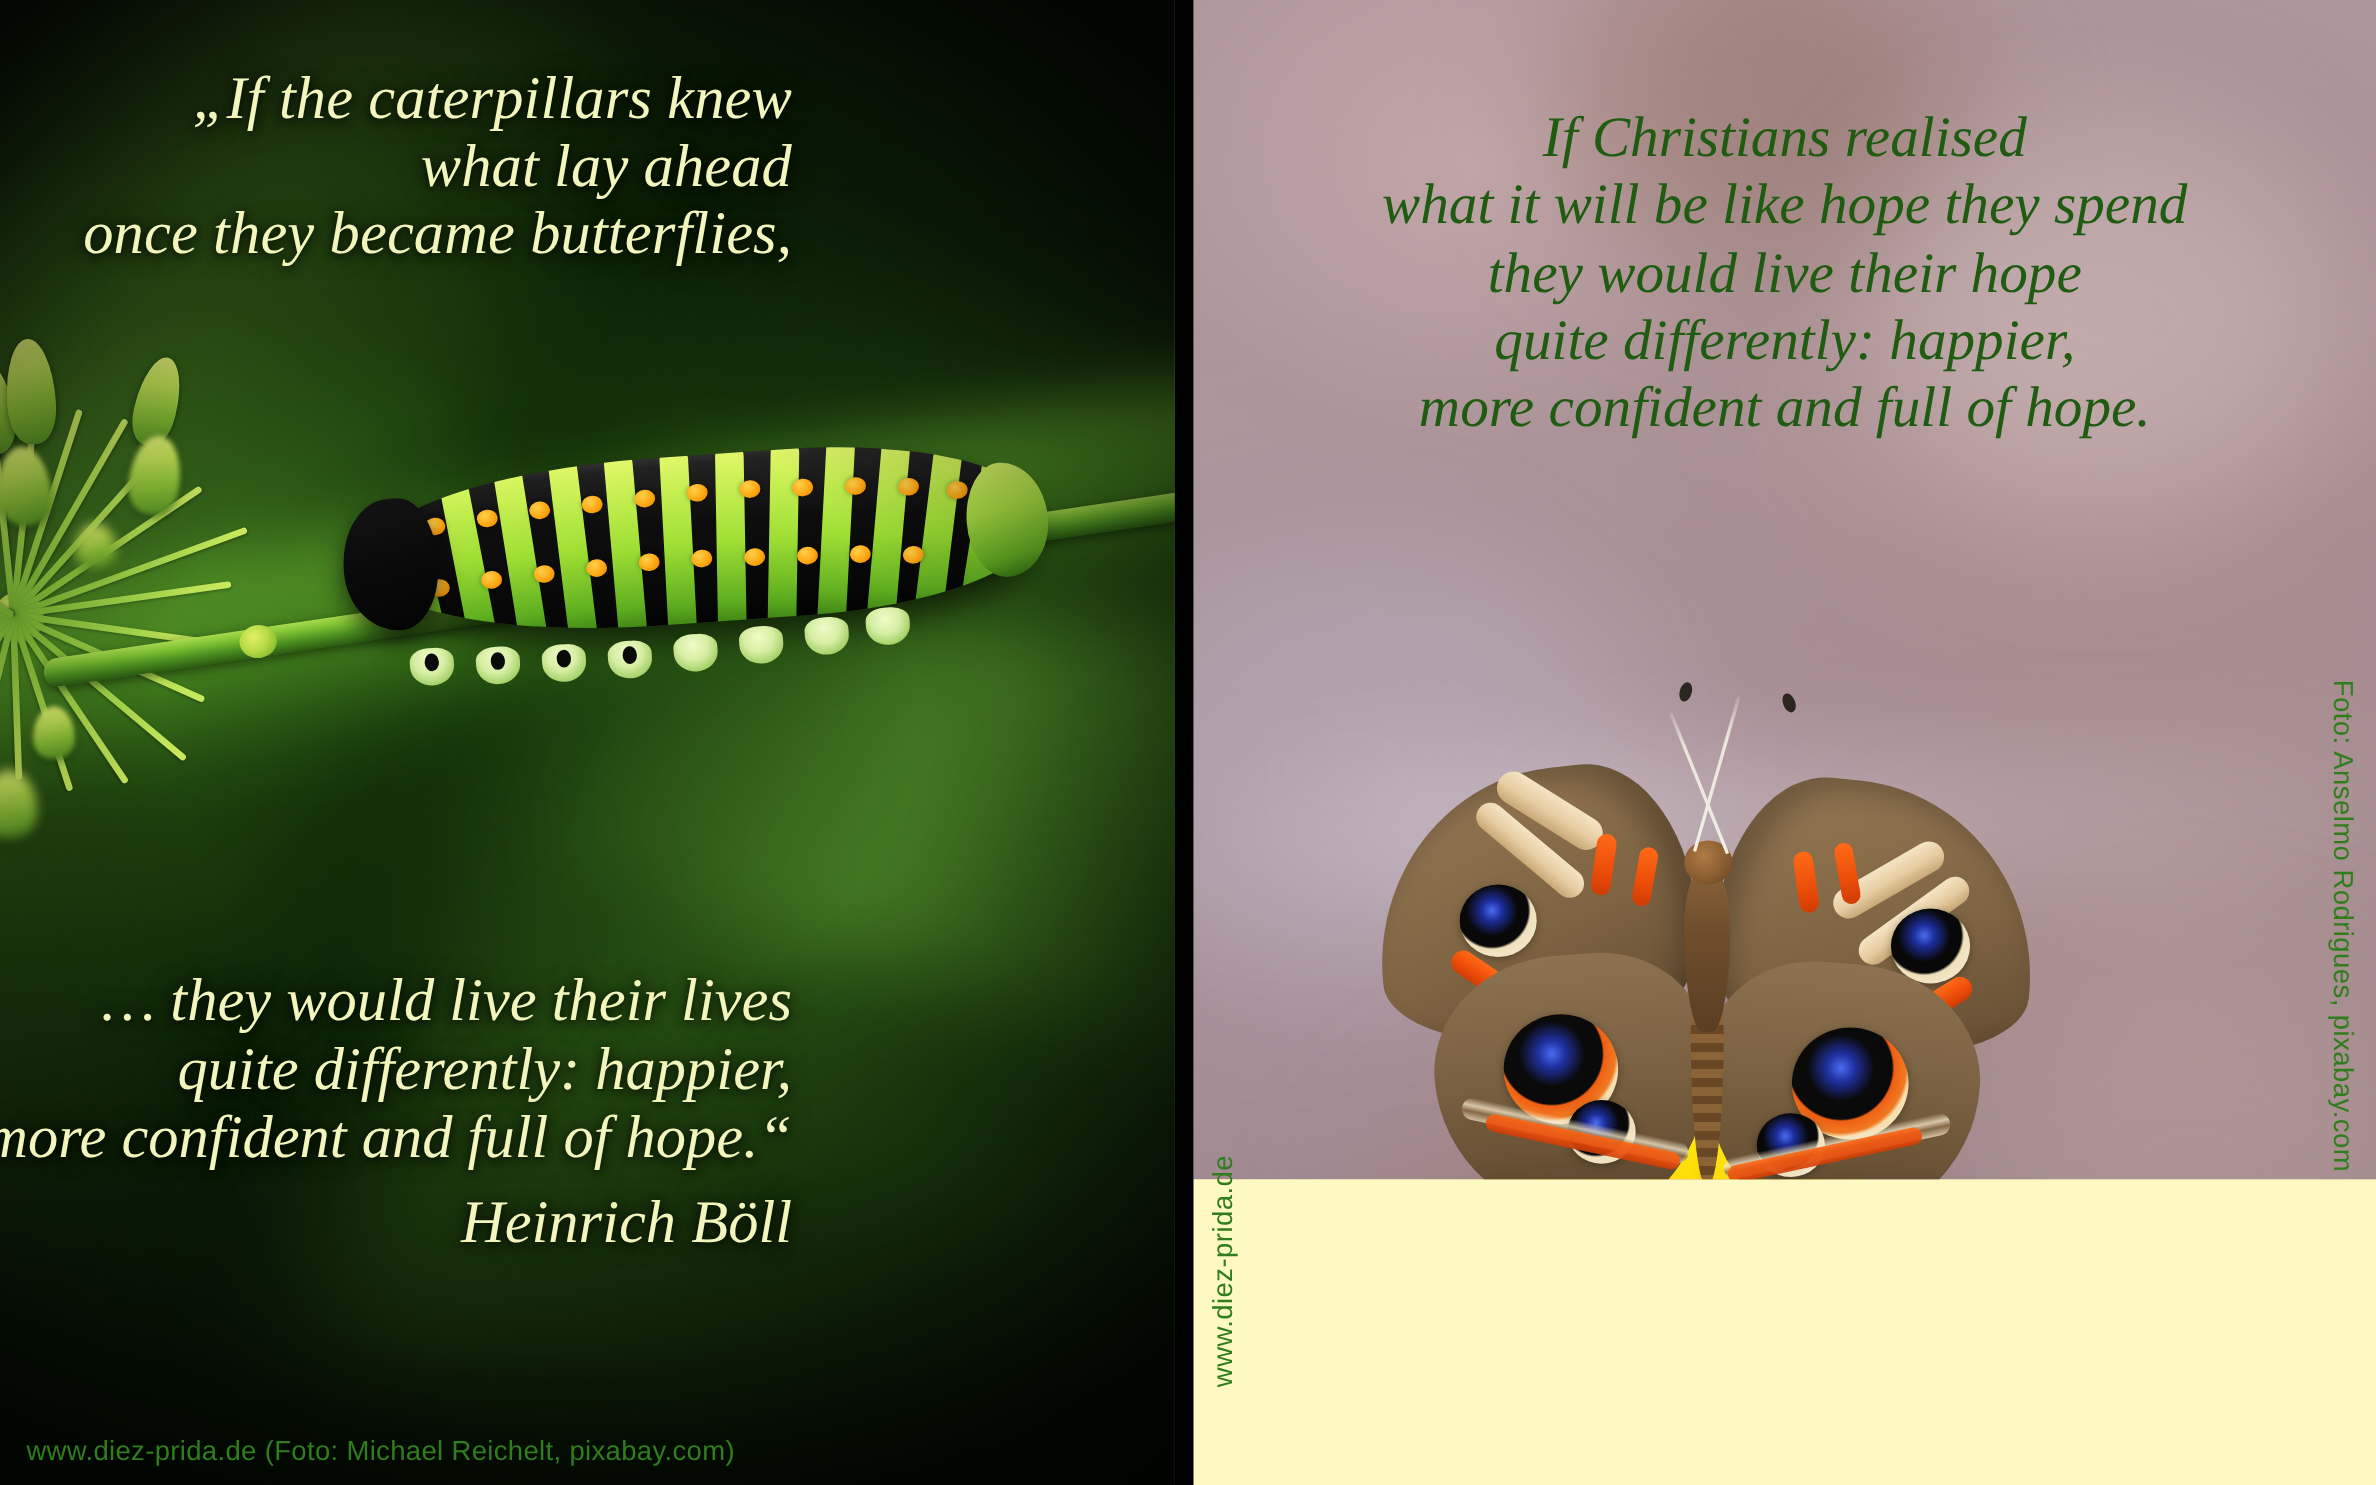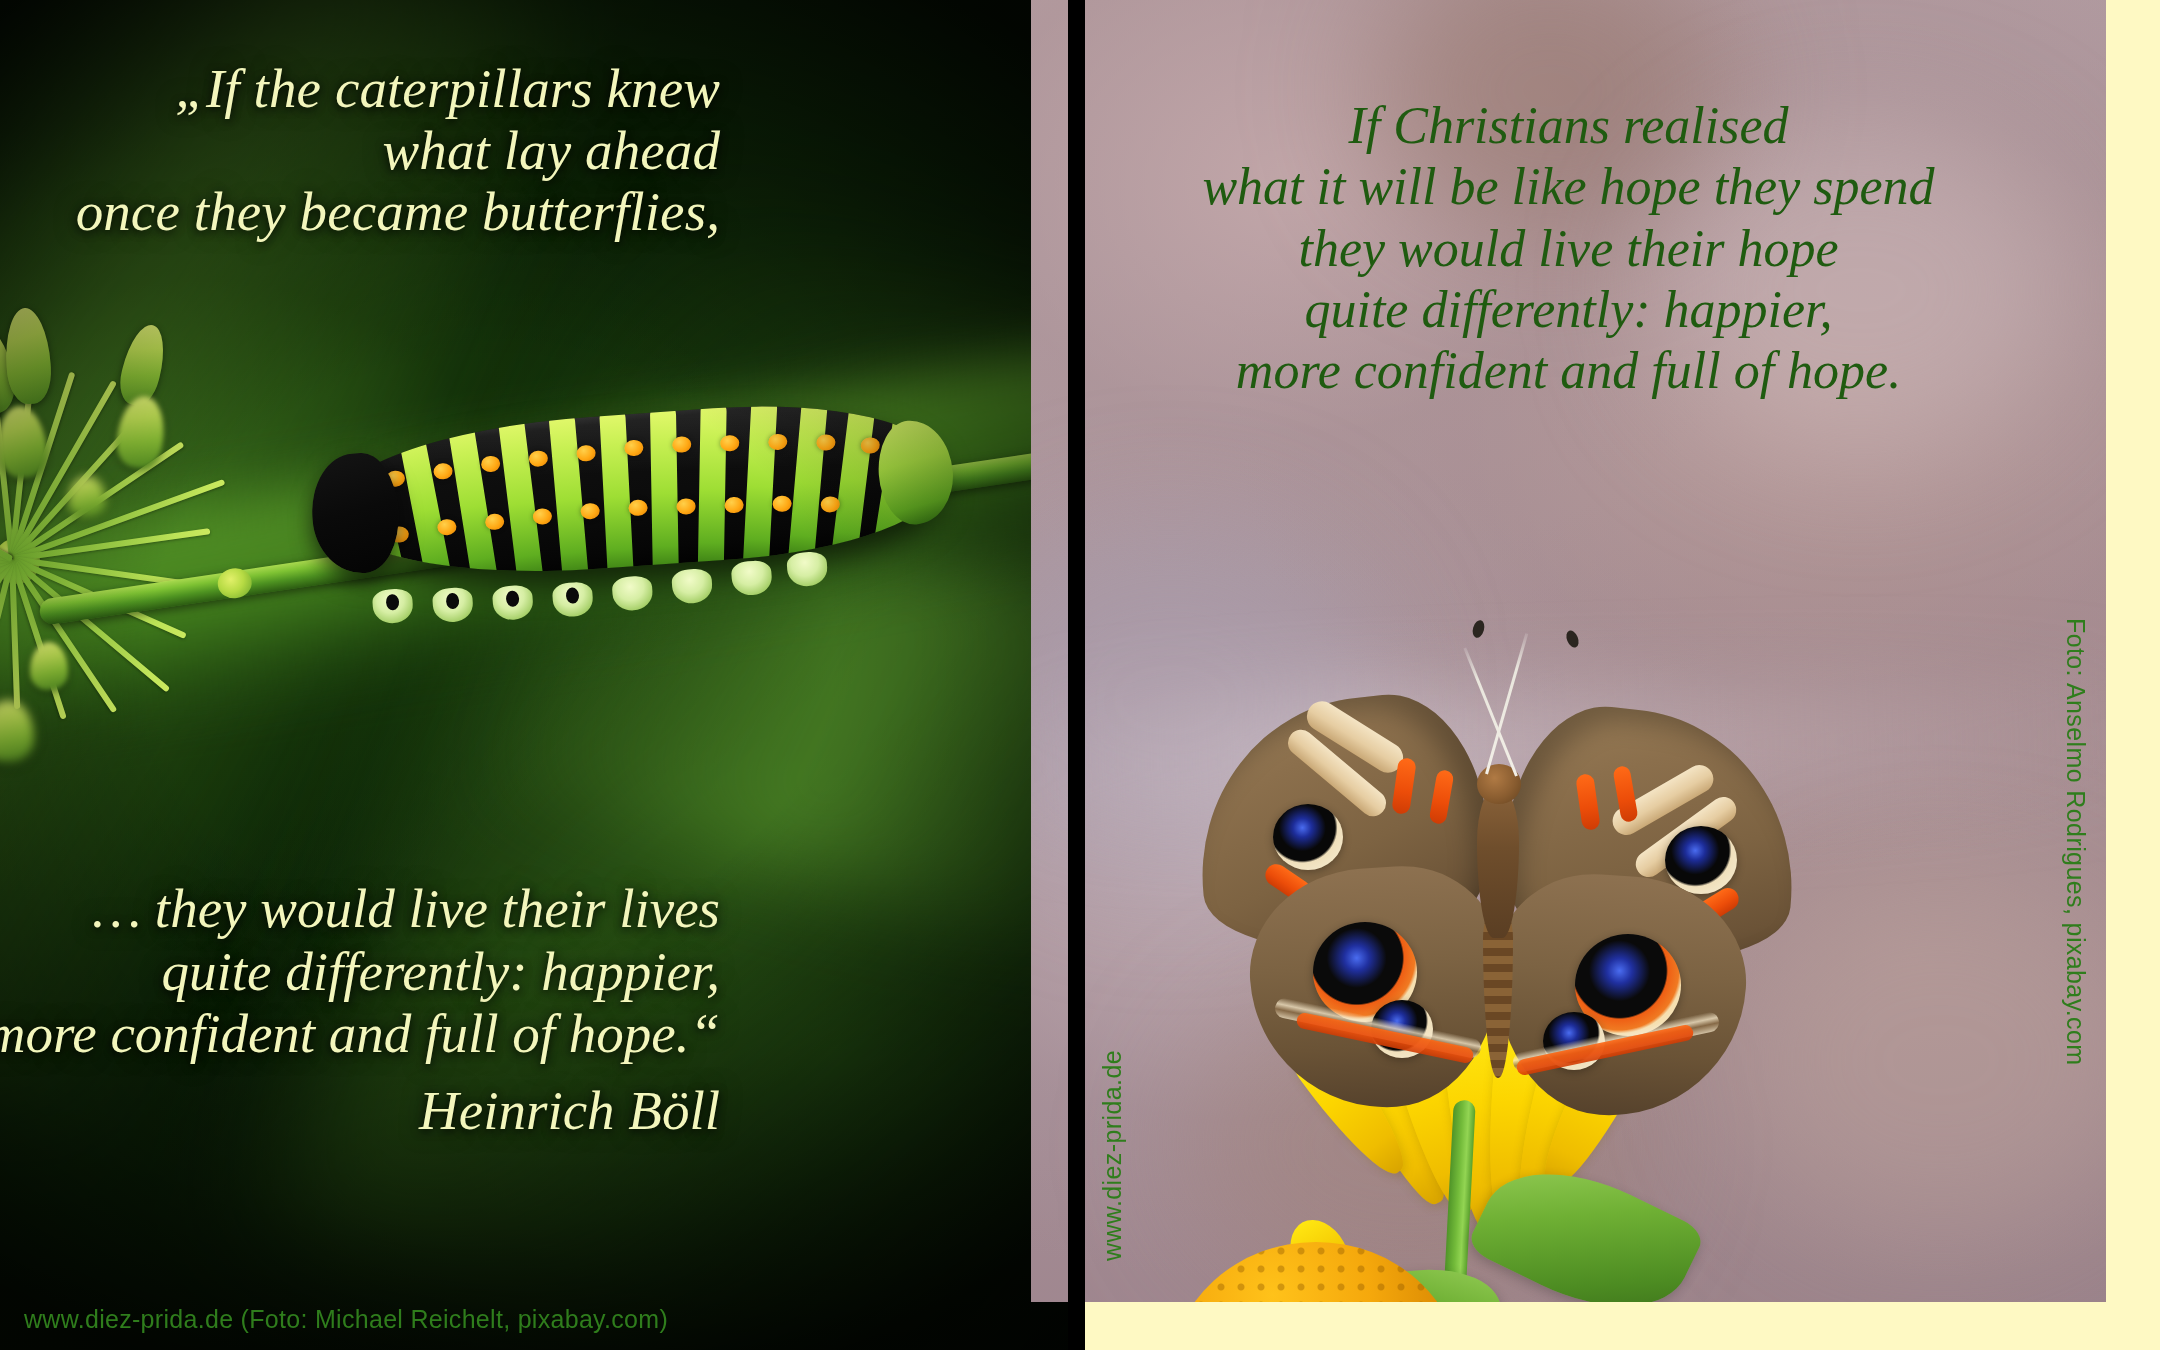--- a/index.html
+++ b/index.html
@@ -248,22 +248,22 @@
     position: absolute;
     left: 1068px; top: 0;
     width: 17px; height: 1350px;
     background: #000000;
     z-index: 20;
   }
 
   
   .panel-right {
     position: absolute;
-    left: 1031px; top: 0;
-    width: 1075px; height: 1302px;
+    left: 1085px; top: 0;
+    width: 1075px; height: 1072px;
     overflow: hidden;
     background:
       radial-gradient(ellipse 520px 420px at 24% 14%, rgba(196,168,170,0.85) 0%, rgba(172,146,150,0.4) 60%, rgba(160,136,142,0.0) 100%),
       radial-gradient(ellipse 600px 480px at 74% 30%, rgba(186,156,152,0.80) 0%, rgba(166,138,140,0.35) 62%, rgba(150,126,132,0.0) 100%),
       radial-gradient(ellipse 560px 420px at 18% 66%, rgba(198,180,186,0.75) 0%, rgba(172,154,164,0.32) 62%, rgba(150,132,142,0.0) 100%),
       radial-gradient(ellipse 700px 520px at 82% 74%, rgba(176,150,148,0.70) 0%, rgba(156,132,134,0.30) 62%, rgba(140,118,124,0.0) 100%),
       linear-gradient(168deg, #b49ca0 0%, #b09aa0 18%, #ab949a 40%, #a98f96 58%, #a38a92 76%, #9b838c 100%);
     text-decoration: underline;
   }
   .rp-blur-a, .rp-blur-b, .rp-blur-c, .rp-blur-d, .rp-blur-e {

